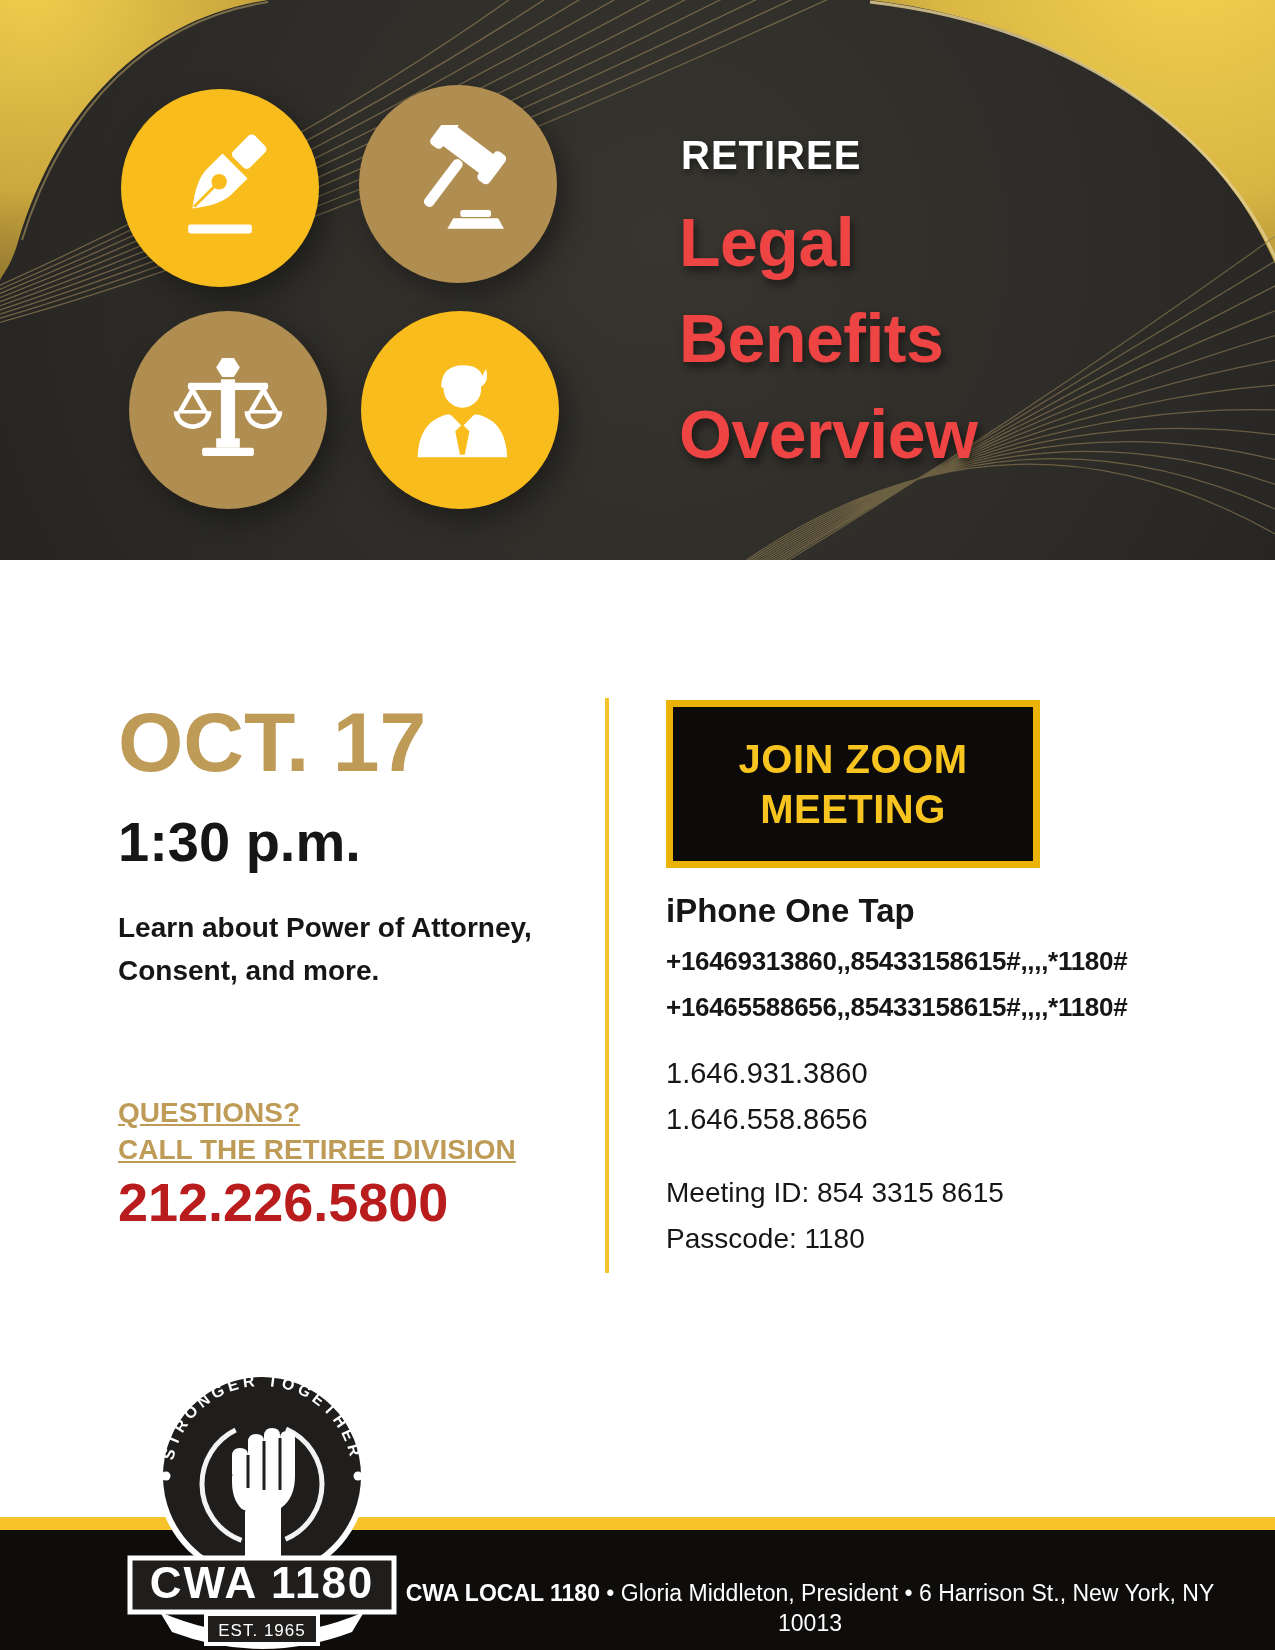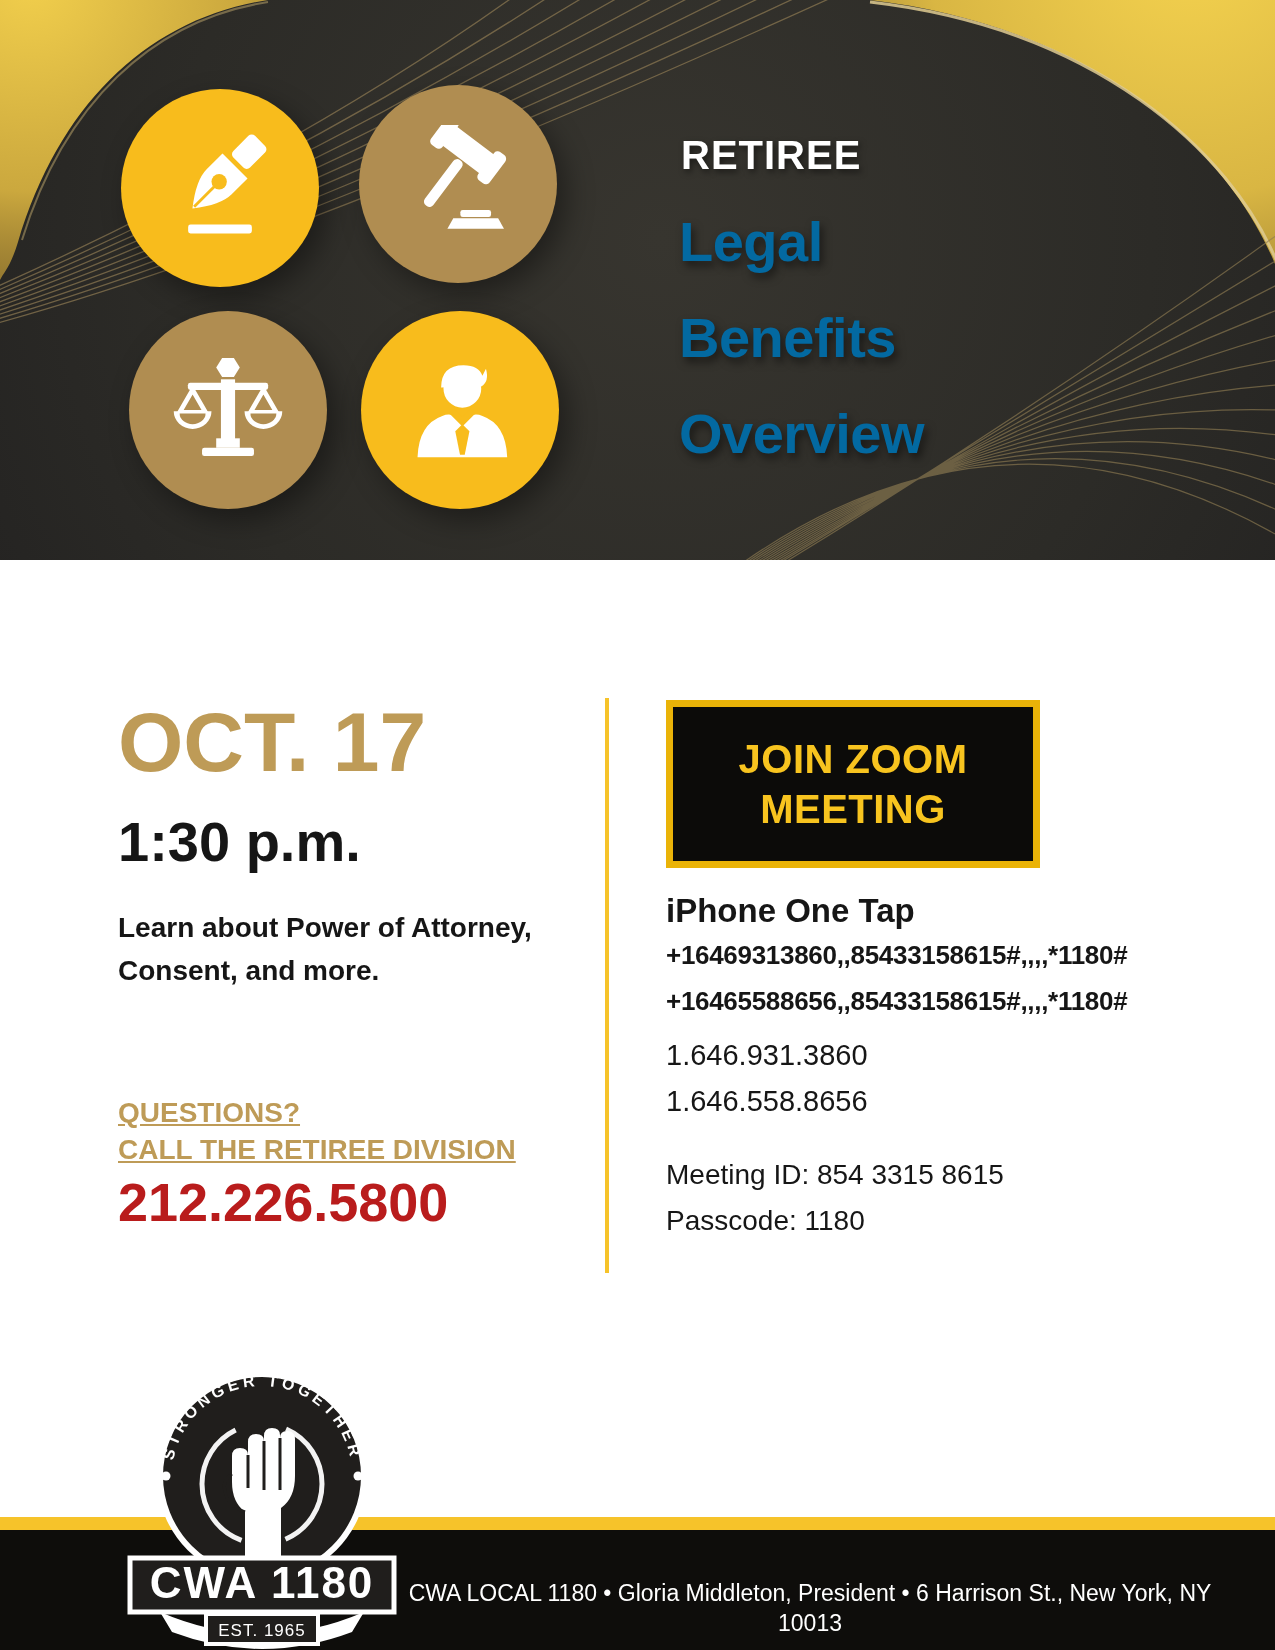--- a/index.html
+++ b/index.html
@@ -20,21 +20,21 @@
   .pos-pen{left:121px;top:89px;}
   .pos-gavel{left:359px;top:85px;}
   .pos-scales{left:129px;top:311px;}
   .pos-person{left:361px;top:311px;}
   .eyebrow{
     position:absolute;left:681px;top:133px;color:#ffffff;font-size:40px;font-weight:bold;
     letter-spacing:1px;text-shadow:2px 3px 6px rgba(0,0,0,0.5);
   }
   .title{position:absolute;left:679px;top:194px;}
   .title div{
-    font-size:56px;font-weight:bold;color:#0369a1;line-height:96px;letter-spacing:-0.5px;
+    font-size:68px;font-weight:bold;color:#ef4444;line-height:96px;letter-spacing:-0.5px;
     text-shadow:3px 5px 8px rgba(0,0,0,0.5);
   }
   
   .col-left{position:absolute;left:118px;top:692px;width:465px;}
   .day{font-size:70px;line-height:74px;font-weight:bold;color:#BE9B57;}
   .date{font-size:84px;line-height:92px;font-weight:bold;color:#BE9B57;margin-top:4px;}
   .time{font-size:56px;line-height:60px;font-weight:bold;color:#161616;margin-top:24px;}
   .desc{margin-top:34px;font-size:28px;line-height:43px;font-weight:bold;color:#161616;}
   .q-block{margin-top:102px;}
   .q-line{font-size:28px;line-height:37px;font-weight:bold;color:#BE9B57;text-decoration:underline;}
@@ -43,34 +43,34 @@
   .divider{position:absolute;left:605px;top:698px;width:4px;height:575px;background:#F6C32A;}
   
   .col-right{position:absolute;left:666px;top:700px;width:560px;}
   .zoom-btn{
     width:374px;height:168px;box-sizing:border-box;background:#0C0B09;
     border:7px solid #eab308;display:flex;flex-direction:column;align-items:center;justify-content:center;
     cursor:pointer;
   }
   .zoom-btn div{font-size:40px;line-height:50px;font-weight:bold;color:#F8C41F;letter-spacing:0.5px;text-align:center;}
   .sec-head{font-size:33px;line-height:42px;font-weight:bold;color:#161616;margin-top:22px;}
-  .onetap{margin-top:0;}
+  .onetap{margin-top:6px;}
   .onetap div{font-size:26px;line-height:46px;font-weight:bold;color:#161616;letter-spacing:-0.3px;}
-  .phones{margin-top:8px;}
+  .phones{margin-top:20px;}
   .phones div{font-size:29px;line-height:46px;color:#161616;}
   .meet{margin-top:28px;}
   .meet div{font-size:28px;line-height:46px;color:#161616;}
   
   .footer-stripe{position:absolute;left:0;top:1517px;width:1275px;height:13px;background:#F6C32A;}
   .footer-bar{position:absolute;left:0;top:1530px;width:1275px;height:120px;background:#0E0D0B;}
   .footer-text{
     position:absolute;left:400px;top:1578px;width:820px;text-align:center;color:#ffffff;
     font-size:23px;line-height:30px;
   }
-  .footer-text b{font-weight:normal;}
+  .footer-text b{font-weight:bold;}
   .logo{position:absolute;left:126px;top:1360px;width:272px;height:290px;z-index:5;}
 </style>
 </head>
 <body>
 
 <div class="page">
 
   <svg class="header-art" viewBox="0 0 1275 560" preserveAspectRatio="none">
     <defs>
       <radialGradient id="gTL" gradientUnits="userSpaceOnUse" cx="30" cy="-20" r="470">

